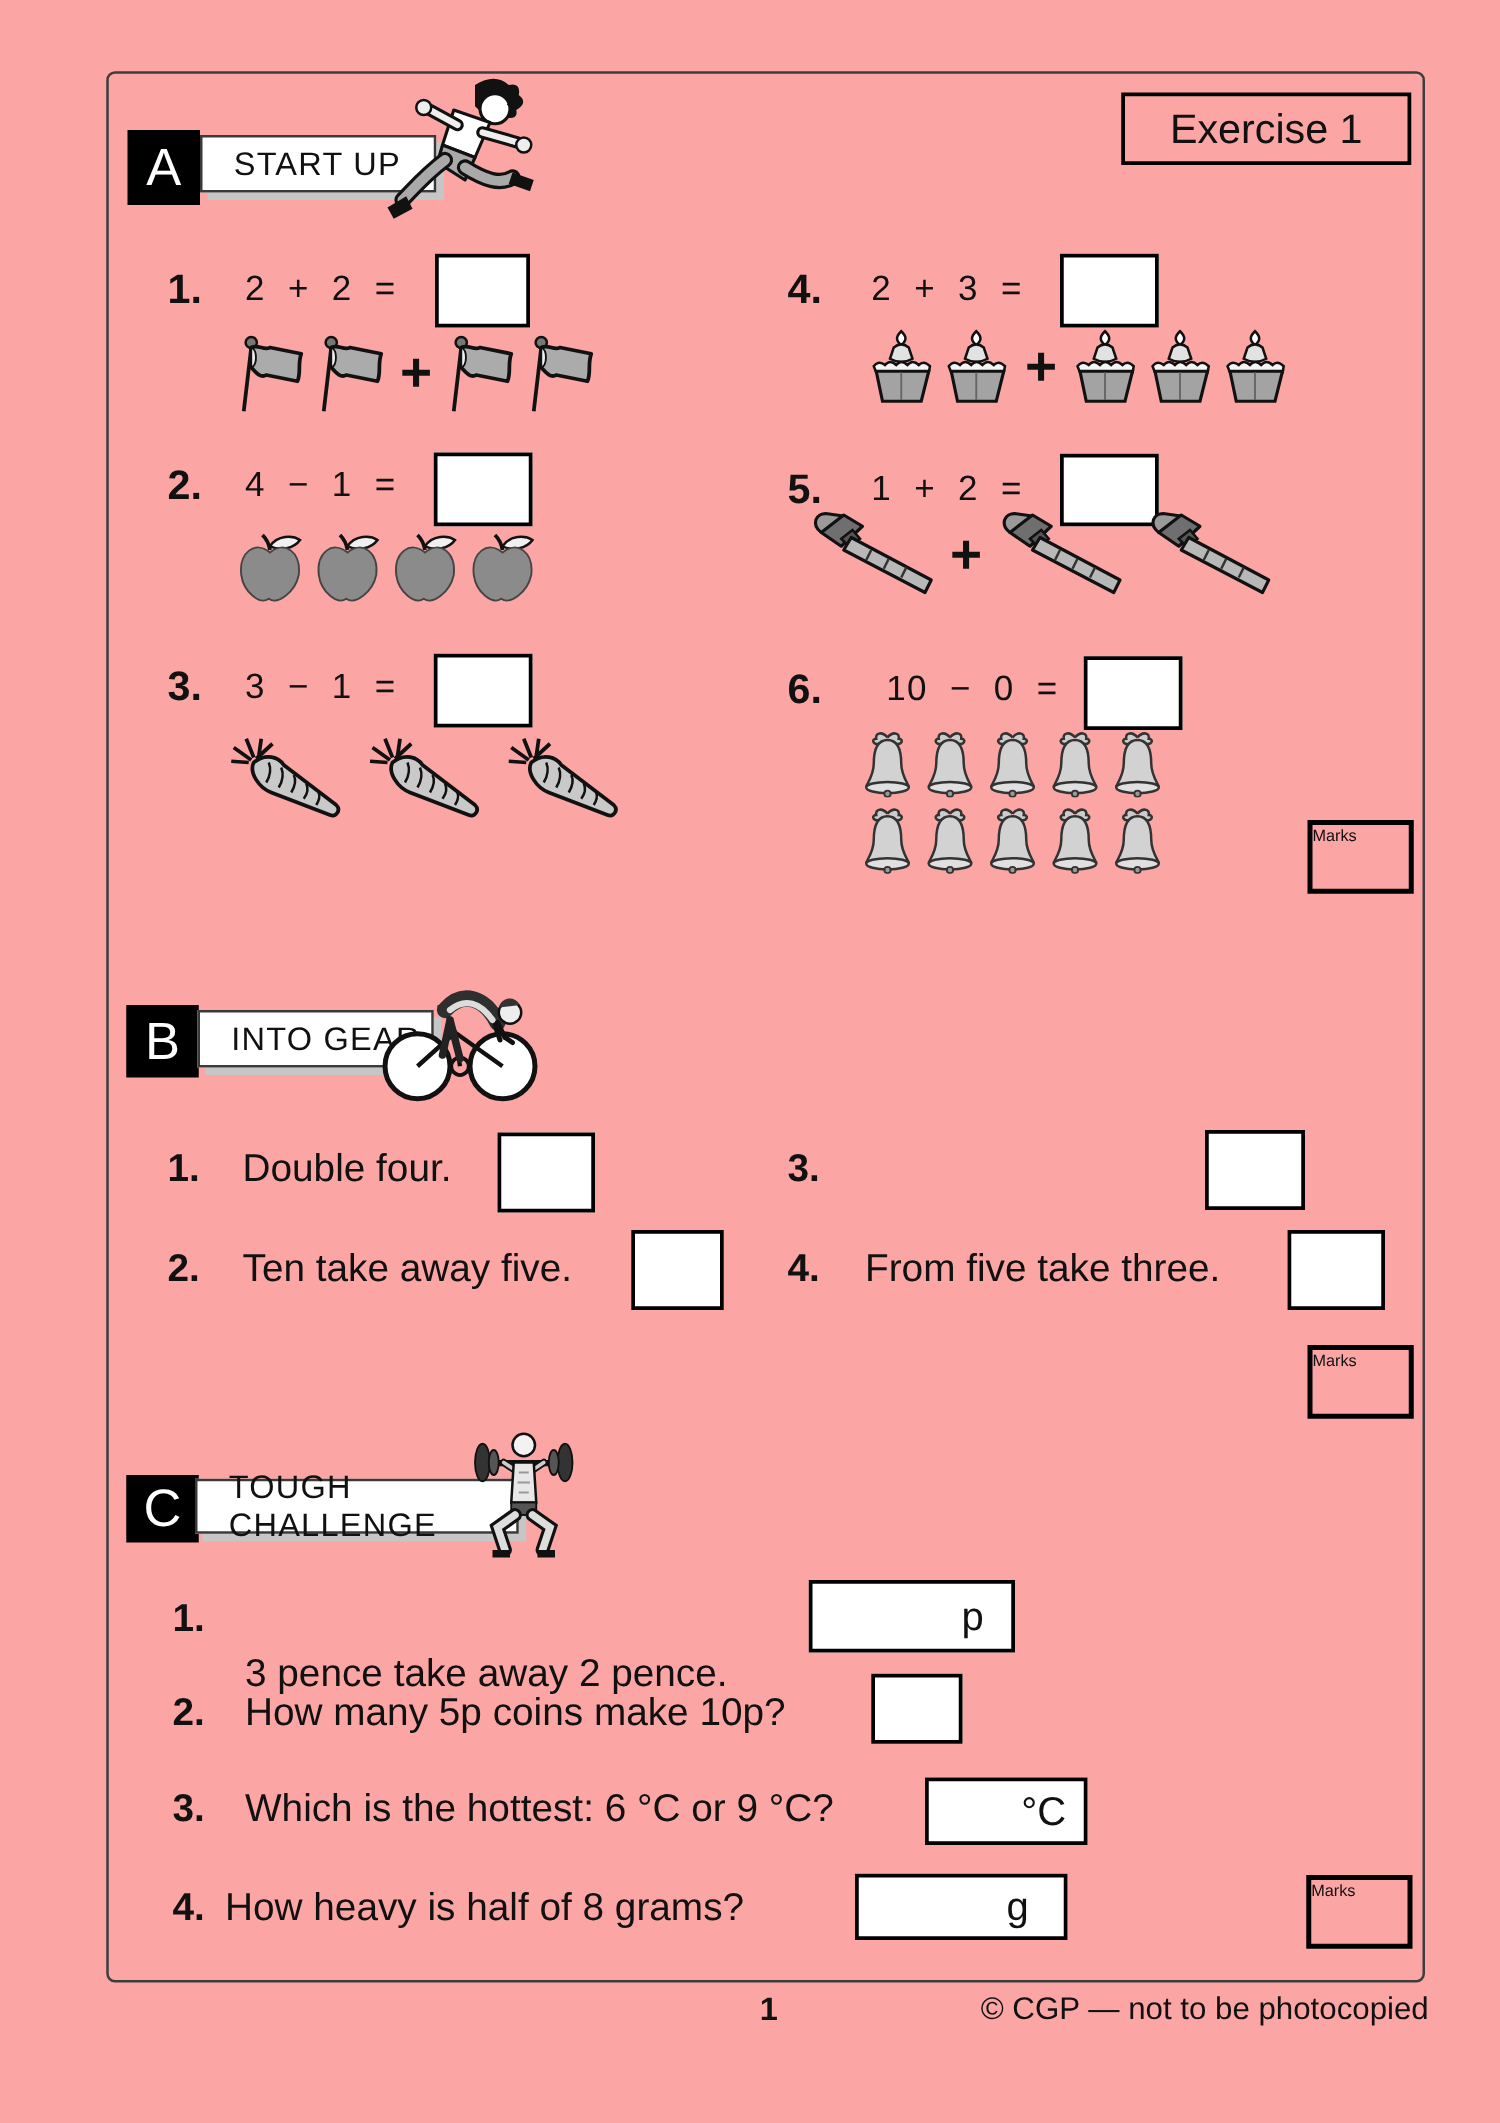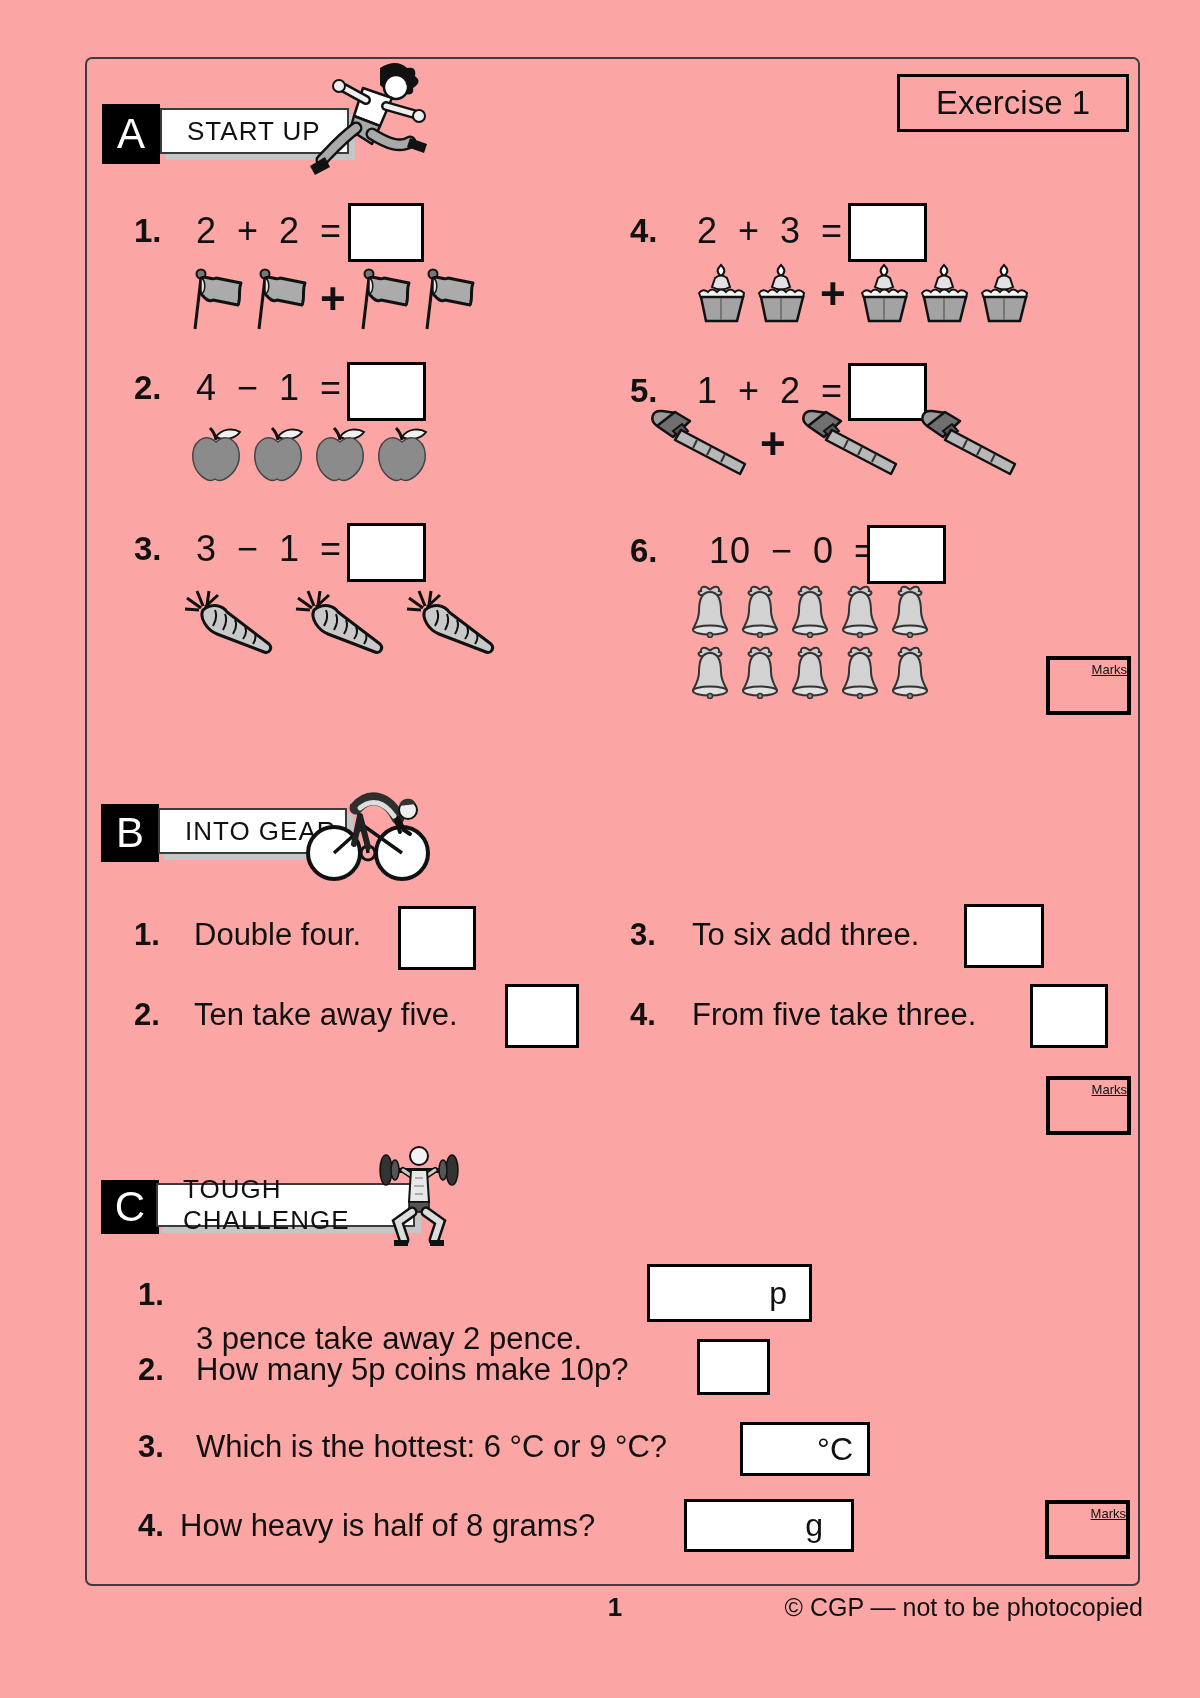--- a/index.html
+++ b/index.html
@@ -24,21 +24,21 @@
   #runner{left:268px;top:60px;}
   #hdrB-letter{left:101px;top:804px;height:58px;}
   #hdrB-banner{left:158px;top:808px;width:160px;height:42px;}
   #cyclist{left:300px;top:760px;}
   #hdrC-letter{left:101px;top:1180px;height:54px;}
   #hdrC-banner{left:156px;top:1183px;width:230px;height:40px;}
   #lifter{left:374px;top:1140px;}
 
   
   .pnum{font-weight:700;font-size:33px;}
-  .expr{font-size:36px;word-spacing:9px;letter-spacing:1px;white-space:pre;}
+  .expr{font-size:28px;word-spacing:9px;letter-spacing:1px;white-space:pre;}
   .ptext{font-size:31px;white-space:pre;}
   .row-a{height:56px;line-height:56px;}
   .row-bc{height:46px;line-height:46px;}
 
   
   .ansbox{border:3px solid #000;background:#fff;}
   #a1-box{left:348px;top:203px;width:70px;height:53px;}
   #a2-box{left:347px;top:362px;width:73px;height:53px;}
   #a3-box{left:347px;top:523px;width:73px;height:53px;}
   #a4-box{left:848px;top:203px;width:73px;height:53px;}
@@ -48,21 +48,21 @@
   #b2-box{left:505px;top:984px;width:68px;height:58px;}
   #b3-box{left:964px;top:904px;width:74px;height:58px;}
   #b4-box{left:1030px;top:984px;width:72px;height:58px;}
   .unitbox{display:flex;align-items:center;justify-content:flex-end;font-size:32px;}
   #c1-box{left:647px;top:1264px;width:137px;height:52px;padding-right:22px;}
   #c2-box{left:697px;top:1339px;width:67px;height:50px;}
   #c3-box{left:740px;top:1422px;width:110px;height:48px;padding-right:14px;}
   #c4-box{left:684px;top:1499px;width:136px;height:47px;padding-right:28px;}
 
   
-  .marks-box{width:77px;height:51px;border:4px solid #000;text-align:right;text-decoration:underline;}
+  .marks-box{width:77px;height:51px;border:4px solid #000;text-align:left;}
   .marks-box span{font-size:13px;line-height:17px;}
   #marksA{left:1046px;top:656px;}
   #marksB{left:1046px;top:1076px;}
   #marksC{left:1045px;top:1500px;}
 
   
   .items-row{position:absolute;display:flex;align-items:center;}
   .item-group{display:flex;align-items:center;gap:6px;}
   .plus-sign{font-size:44px;font-weight:700;margin:0 10px;line-height:1;}
   #a1-items{left:188px;top:266px;}
@@ -372,21 +372,20 @@
     <path d="M98,58 L104,70 M96,60 L100,72" stroke="#111" stroke-width="4" stroke-linecap="round"></path>
     <path d="M60,56 L68,87 M60,56 L54,84" stroke="#222" stroke-width="6" stroke-linecap="round"></path>
     <path d="M104,70 L110,74" stroke="#111" stroke-width="4" stroke-linecap="round"></path>
   </svg>
 
   <span class="pa pnum row-bc" style="left:134px;top:912px;font-size:31px;">1.</span>
   <span class="pa ptext row-bc" style="left:194px;top:912px;">Double four.</span>
   <div id="b1-box" class="pa ansbox"></div>
 
   <span class="pa pnum row-bc" style="left:630px;top:912px;font-size:31px;">3.</span>
-  <span class="pa ptext row-bc" style="left:692px;top:912px;">To six add three.</span>
   <div id="b3-box" class="pa ansbox"></div>
 
   <span class="pa pnum row-bc" style="left:134px;top:992px;font-size:31px;">2.</span>
   <span class="pa ptext row-bc" style="left:194px;top:992px;">Ten take away five.</span>
   <div id="b2-box" class="pa ansbox"></div>
 
   <span class="pa pnum row-bc" style="left:630px;top:992px;font-size:31px;">4.</span>
   <span class="pa ptext row-bc" style="left:692px;top:992px;">From five take three.</span>
   <div id="b4-box" class="pa ansbox"></div>
 

